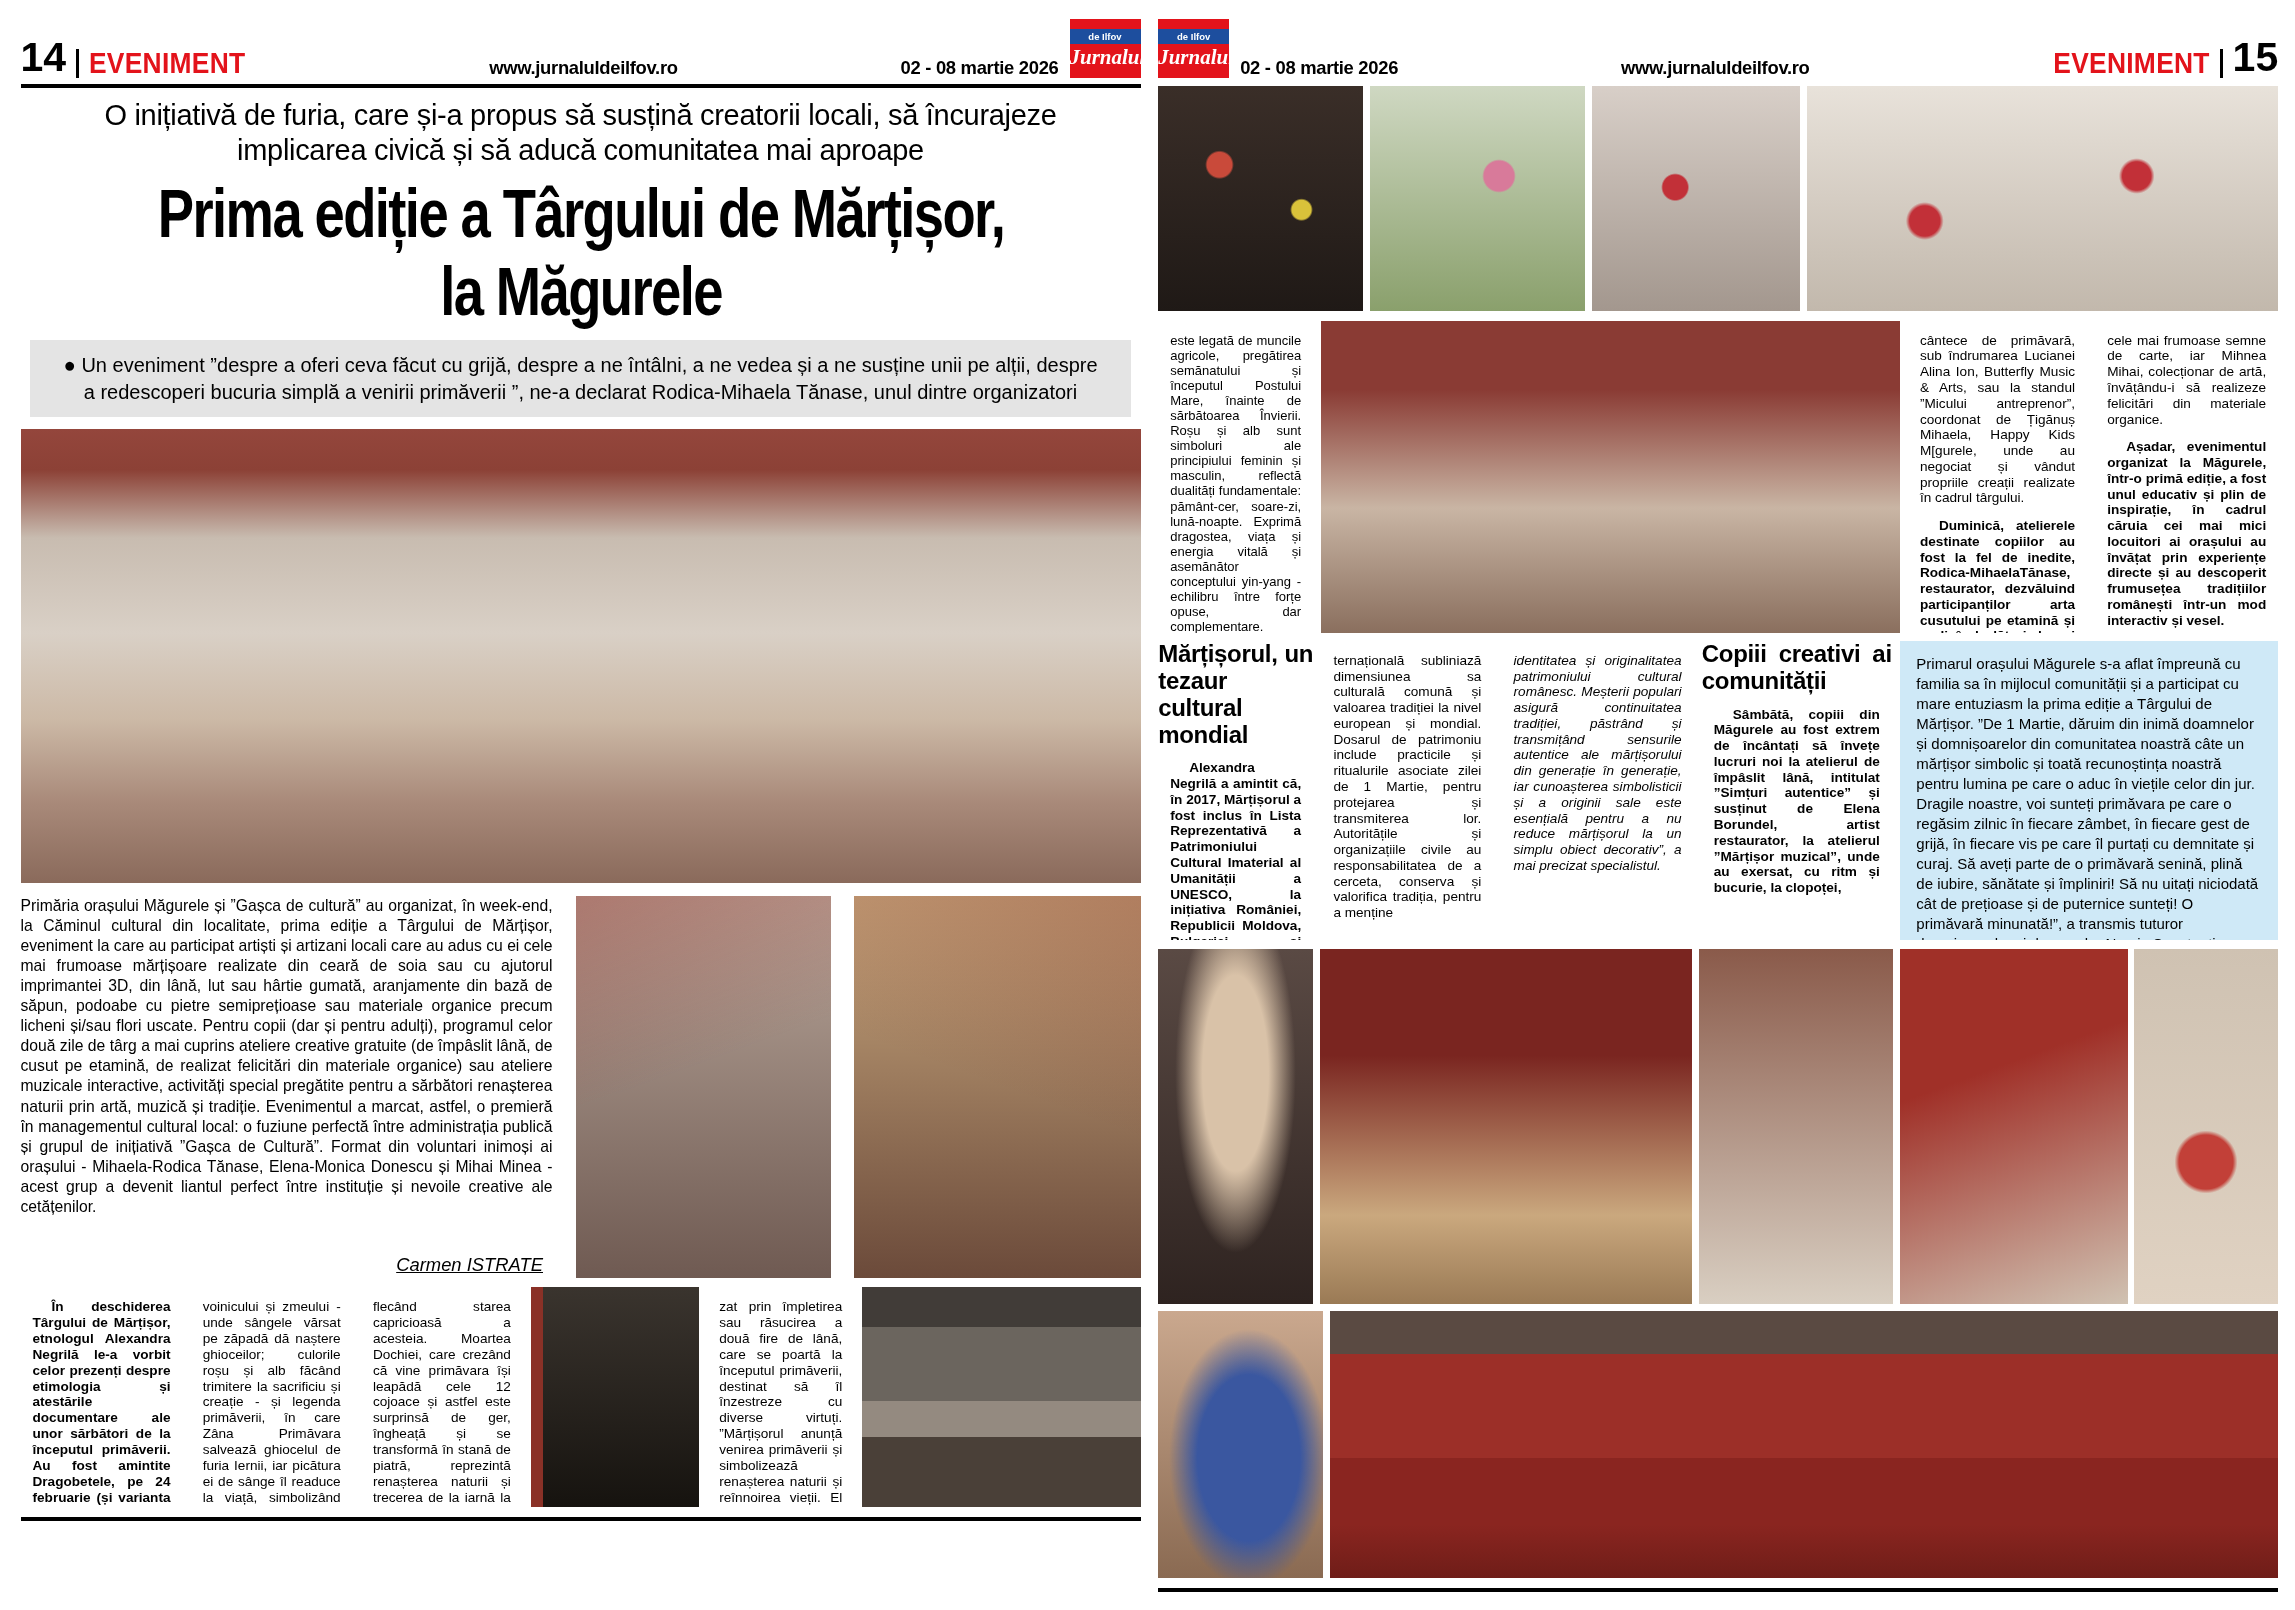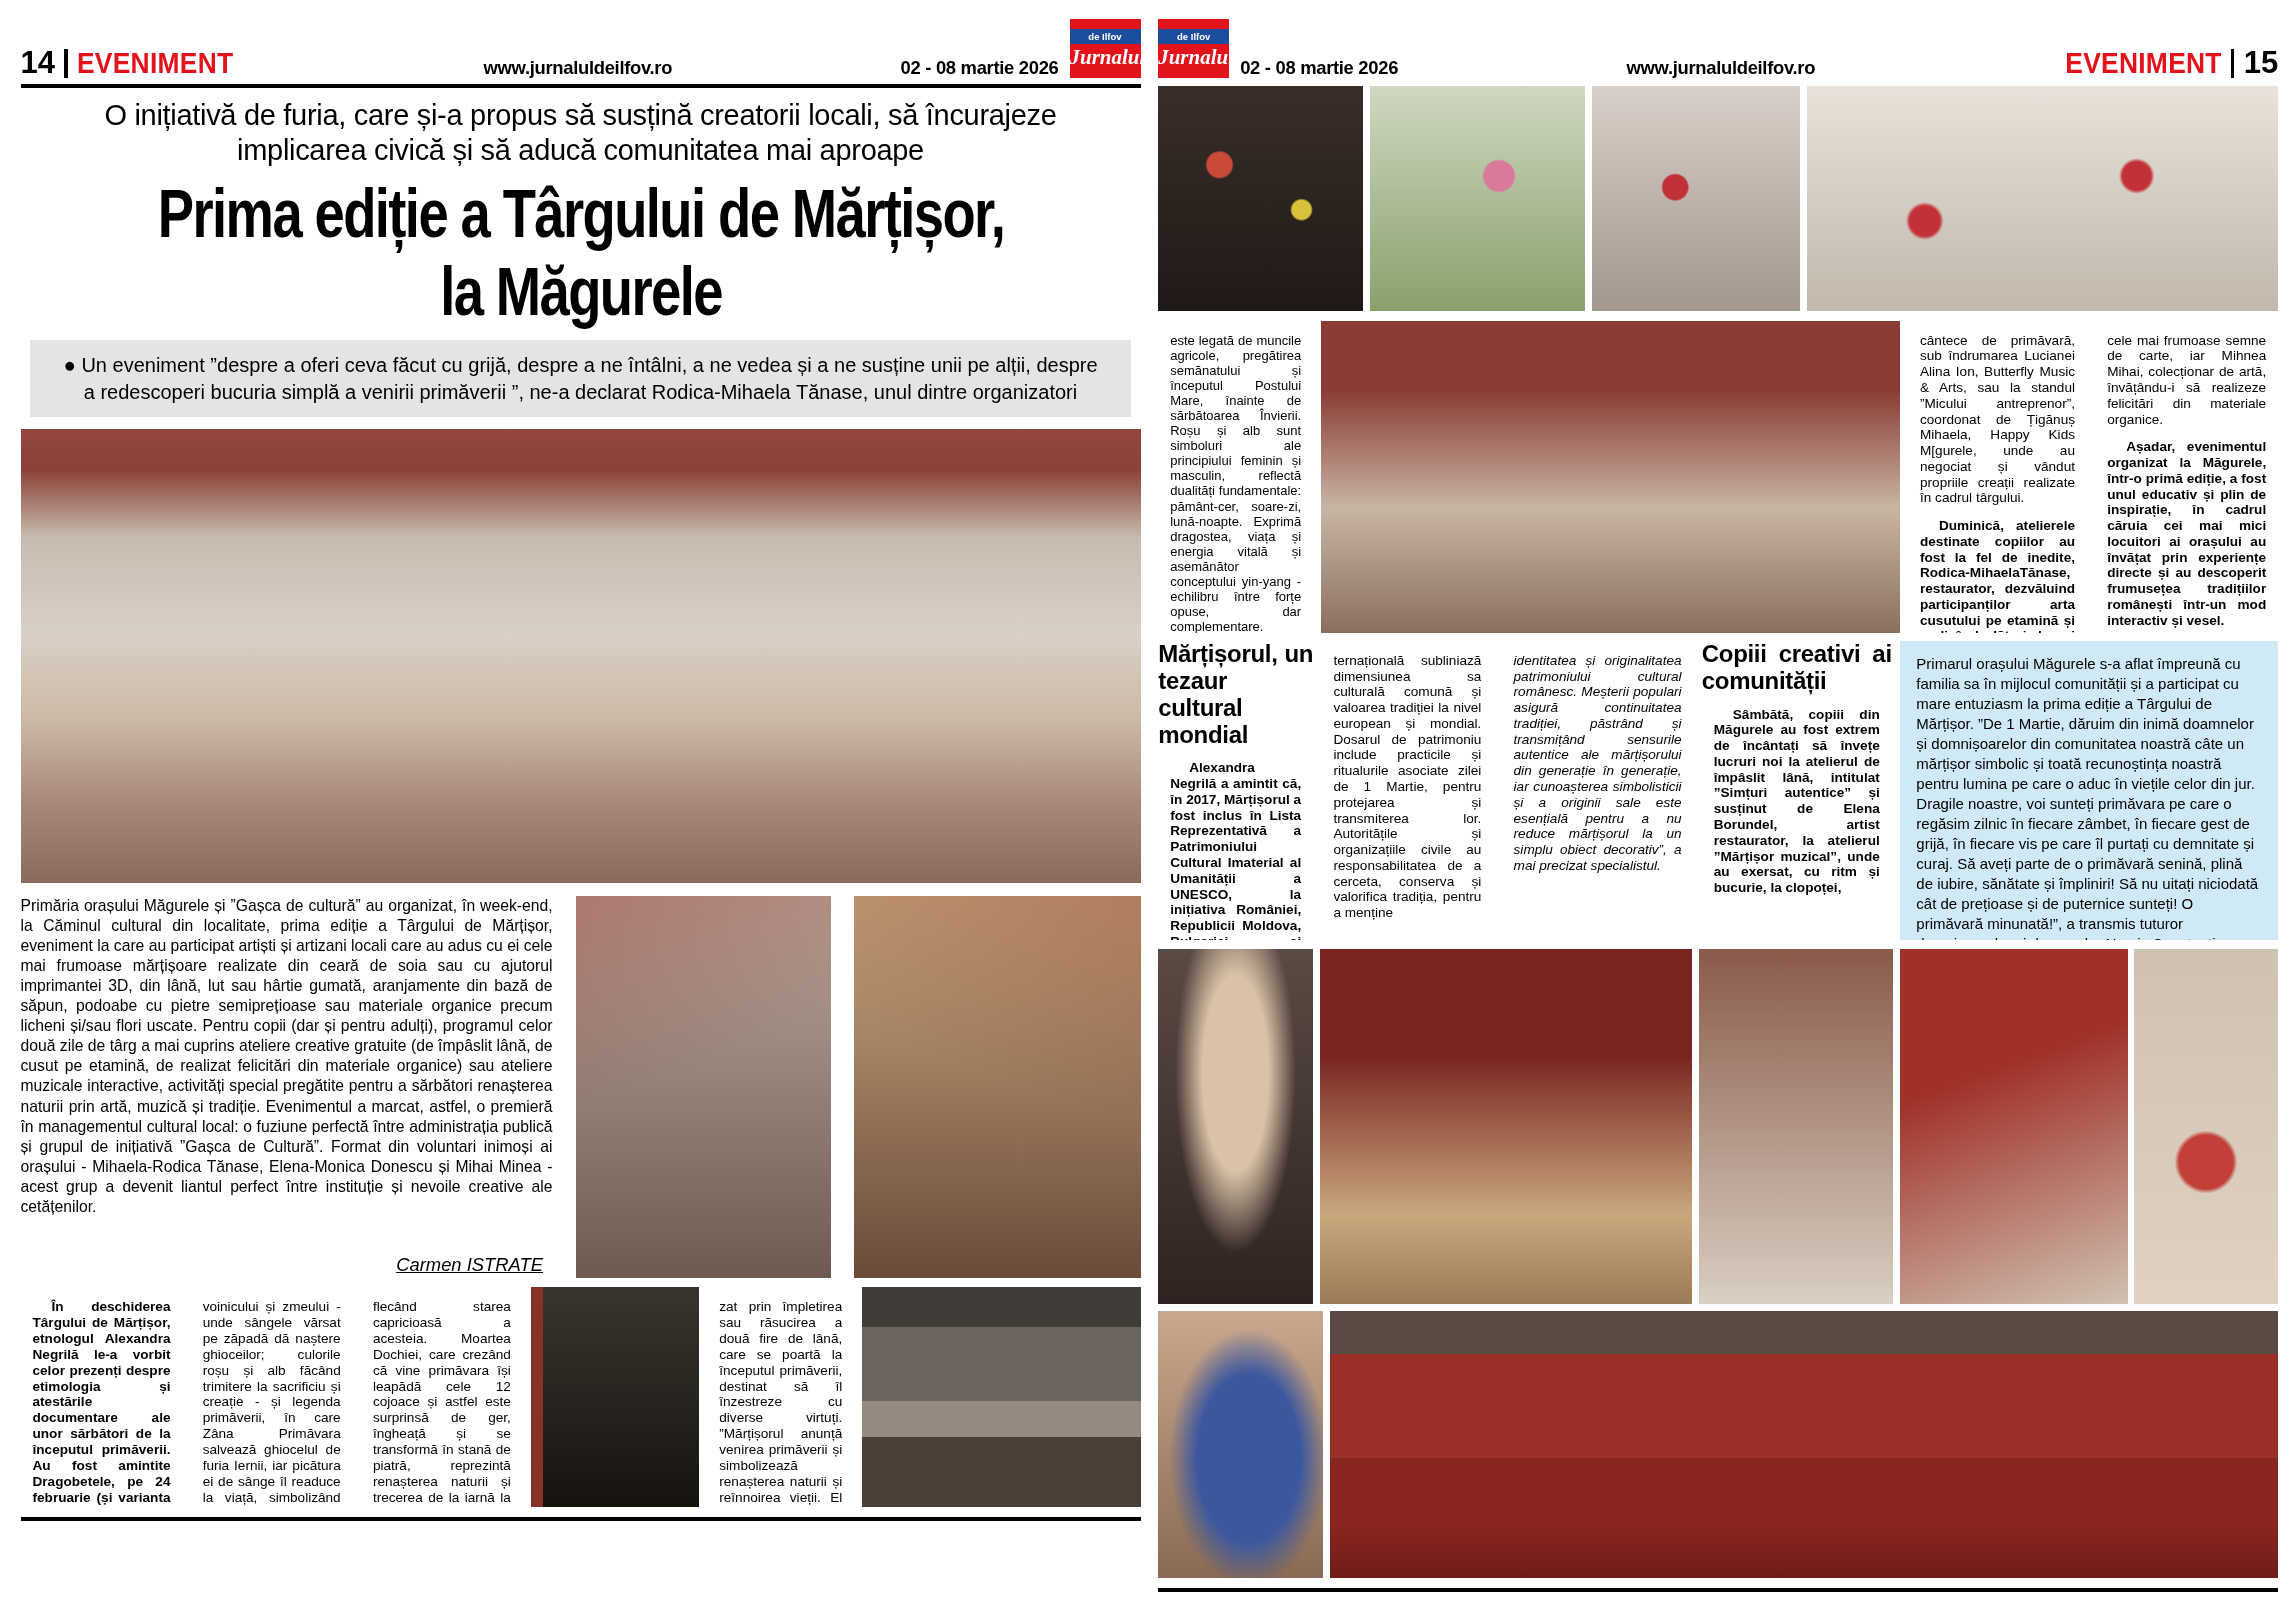--- a/index.html
+++ b/index.html
@@ -9,21 +9,21 @@
   *{box-sizing:border-box;}
   html,body{margin:0;padding:0;}
   body{width:2295px;height:1611px;background:#fff;color:var(--ink);
        font-family:"Liberation Sans",sans-serif;overflow:hidden;}
   .spread{display:flex;gap:17.7px;padding:19px 20.5px;width:100%;height:100%;}
   .page{width:1120px;flex:none;display:flex;flex-direction:column;overflow:hidden;}
 
   
   .hdr{display:flex;align-items:flex-end;height:59px;flex:none;}
   .hgroup{display:flex;align-items:flex-end;}
-  .pagenum{font-size:31px;font-weight:bold;line-height:1;}
+  .pagenum{font-size:41px;font-weight:bold;line-height:1;}
   .vsep{width:3.4px;height:29px;background:#000;margin:0 9.5px;}
   .section{color:var(--red);font-size:30px;font-weight:bold;line-height:1;
            transform:scaleX(.88);transform-origin:left bottom;letter-spacing:0.3px;}
   .section.right{transform-origin:right bottom;}
   .hsite,.hdate{font-weight:bold;font-size:18.4px;line-height:1.1;letter-spacing:-0.3px;}
   .spacer{flex:1;}
   .logo{width:71px;height:59px;background:var(--red);display:flex;flex-direction:column;flex:none;}
   .logo-top{background:var(--blue);color:#fff;font-size:9.5px;font-weight:bold;
             text-align:center;padding:2px 0;margin-top:9.5px;}
   .logo-name{color:#fff;font-family:"Liberation Serif",serif;font-style:italic;font-weight:bold;

